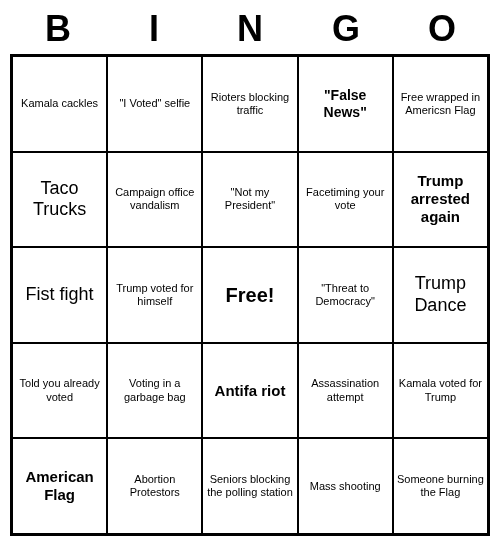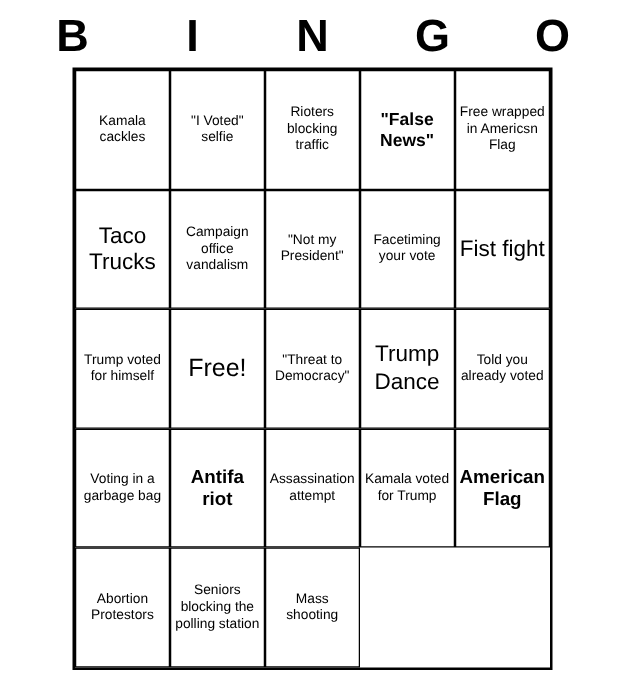--- a/index.html
+++ b/index.html
@@ -23,21 +23,21 @@
     .bingo-title span {
       font-size: 36px;
       font-weight: bold;
       width: 90px;
       text-align: center;
     }
     .bingo-grid {
       display: grid;
       grid-template-columns: repeat(5, 1fr);
       grid-template-rows: repeat(5, 1fr);
-      width: 384px;
+      width: 480px;
       height: 488px;
       border: 2px solid #000;
     }
     .bingo-cell {
       border: 1px solid #000;
       display: flex;
       align-items: center;
       justify-content: center;
       text-align: center;
       padding: 3px;
@@ -47,21 +47,21 @@
     .bingo-cell.large-text {
       font-size: 18px;
       font-weight: normal;
     }
     .bingo-cell.medium-text {
       font-size: 15px;
       font-weight: bold;
     }
     .bingo-cell.free {
       font-size: 20px;
-      font-weight: normal;
+      font-weight: bold;
     }
     .bingo-cell.quoted {
       font-size: 14px;
       font-weight: bold;
     }
   </style>
 </head>
 <body>
 
 <div class="bingo-title">
@@ -75,27 +75,29 @@
 <div class="bingo-grid" id="grid">
 <div class="bingo-cell">Kamala cackles</div>
     <div class="bingo-cell">"I Voted" selfie</div>
     <div class="bingo-cell">Rioters blocking traffic</div>
     <div class="bingo-cell quoted">"False News"</div>
     <div class="bingo-cell">Free wrapped in Americsn Flag</div>
     <div class="bingo-cell large-text">Taco Trucks</div>
     <div class="bingo-cell">Campaign office vandalism</div>
     <div class="bingo-cell">"Not my President"</div>
     <div class="bingo-cell">Facetiming your vote</div>
+    <div class="bingo-cell medium-text">Trump arrested again</div>
     <div class="bingo-cell large-text">Fist fight</div>
     <div class="bingo-cell">Trump voted for himself</div>
     <div class="bingo-cell free">Free!</div>
     <div class="bingo-cell">"Threat to Democracy"</div>
     <div class="bingo-cell large-text">Trump Dance</div>
     <div class="bingo-cell">Told you already voted</div>
     <div class="bingo-cell">Voting in a garbage bag</div>
     <div class="bingo-cell medium-text">Antifa riot</div>
     <div class="bingo-cell">Assassination attempt</div>
     <div class="bingo-cell">Kamala voted for Trump</div>
     <div class="bingo-cell medium-text">American Flag</div>
     <div class="bingo-cell">Abortion Protestors</div>
     <div class="bingo-cell">Seniors blocking the polling station</div>
     <div class="bingo-cell">Mass shooting</div>
+    <div class="bingo-cell">Someone burning the Flag</div>
   </div>
 
 </body></html>

